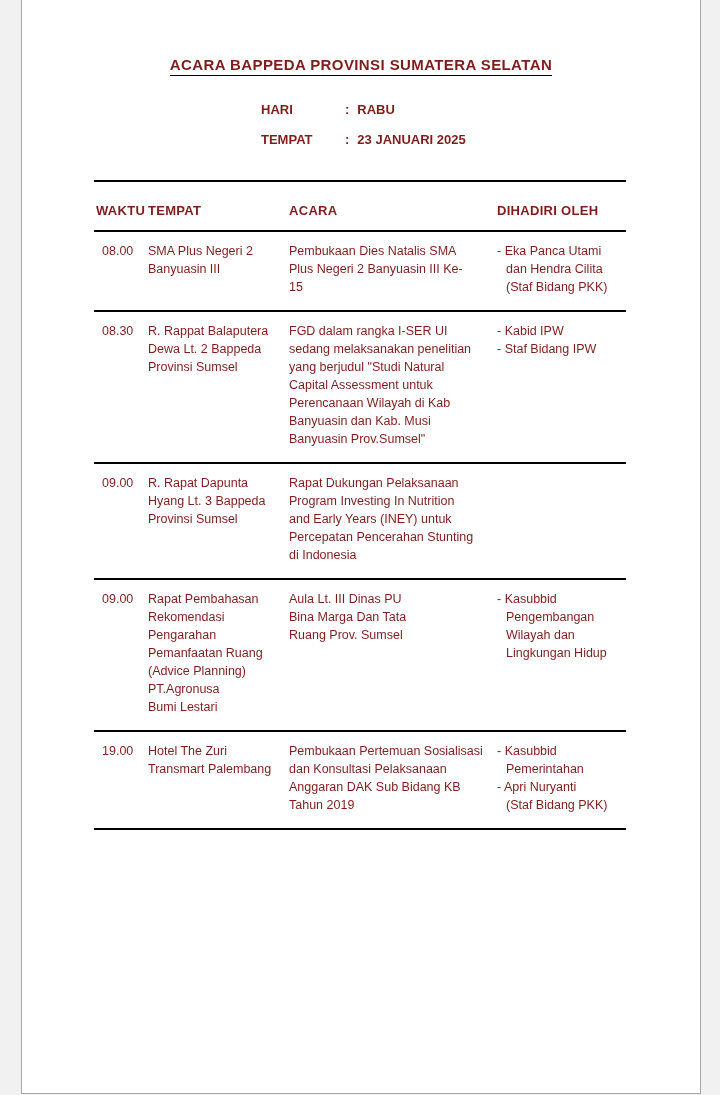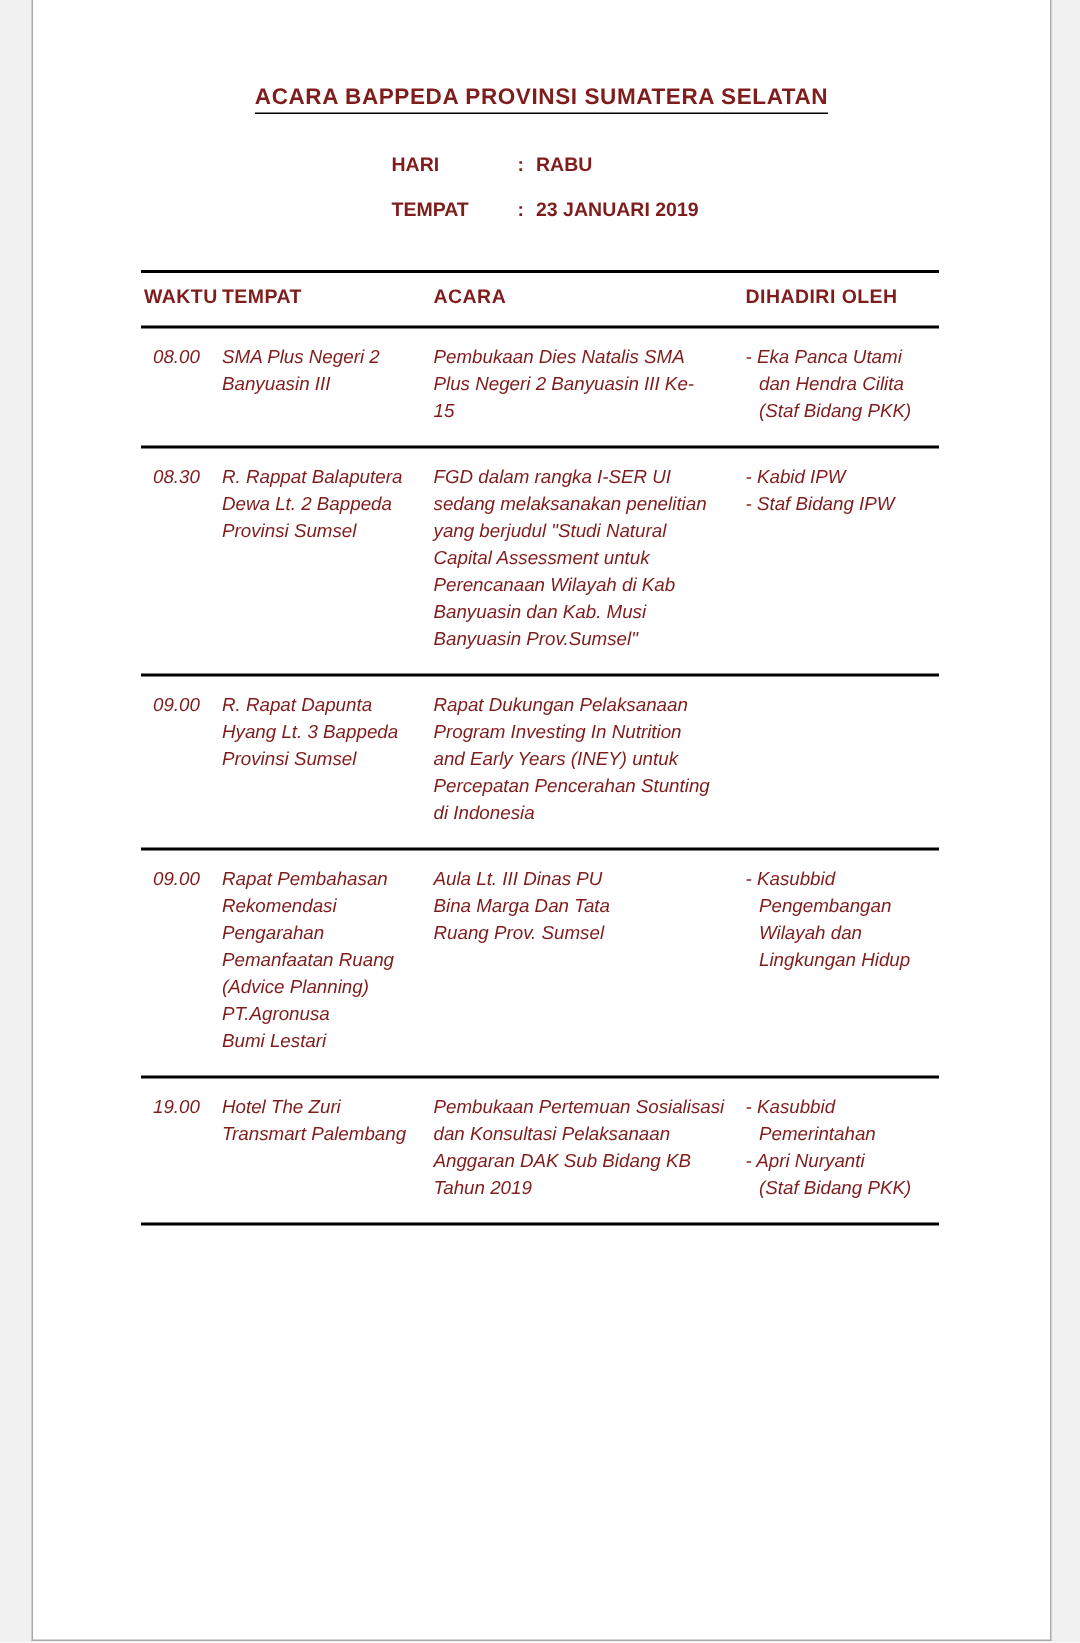--- a/index.html
+++ b/index.html
@@ -31,31 +31,30 @@
   .meta-label{display:inline-block;width:84px;}
   .meta-colon{margin-right:8px;}
   .schedule{
     margin:26px 0 0 72px;width:532px;
     border-top:2px solid #000;
     font-size:12.5px;
   }
   .thead{
     display:grid;grid-template-columns:54px 141px 208px 129px;
     border-bottom:2px solid #000;
-    padding:8px 0 12px;
+    padding:21px 0 12px;
     font-weight:bold;font-size:13px;letter-spacing:.3px;
   }
   .th-waktu{padding-left:2px;}
   .th-center{}
   .trow{
     display:grid;grid-template-columns:54px 141px 208px 129px;
     border-bottom:2px solid #000;
     padding:10px 0 14px;
     line-height:18px;
-    font-style:italic;
   }
   .cell{white-space:pre-line;}
   .cell-waktu{padding-left:8px;}
   .cell-acara{padding-right:4px;}
   .dh-item{padding-left:9px;text-indent:-9px;white-space:pre-line;}
   .dh-item.hl{
     background:var(--highlight-yellow,#ffe821);
     font-weight:bold;
     width:max-content;max-width:100%;
     padding:0 4px 1px 1px;
@@ -73,21 +72,21 @@
 
   <div class="meta">
     <div class="meta-row">
       <span class="meta-label">HARI</span>
       <span class="meta-colon">:</span>
       <span class="meta-value">RABU</span>
     </div>
     <div class="meta-row">
       <span class="meta-label">TEMPAT</span>
       <span class="meta-colon">:</span>
-      <span class="meta-value">23 JANUARI 2019</span>
+      <span class="meta-value">23 JANUARI 2025</span>
     </div>
   </div>
 
   <div class="schedule">
 
     <div class="thead">
       <div class="th-waktu">WAKTU</div>
       <div class="th-center">TEMPAT</div>
       <div class="th-center">ACARA</div>
       <div class="th-center">DIHADIRI OLEH</div>

